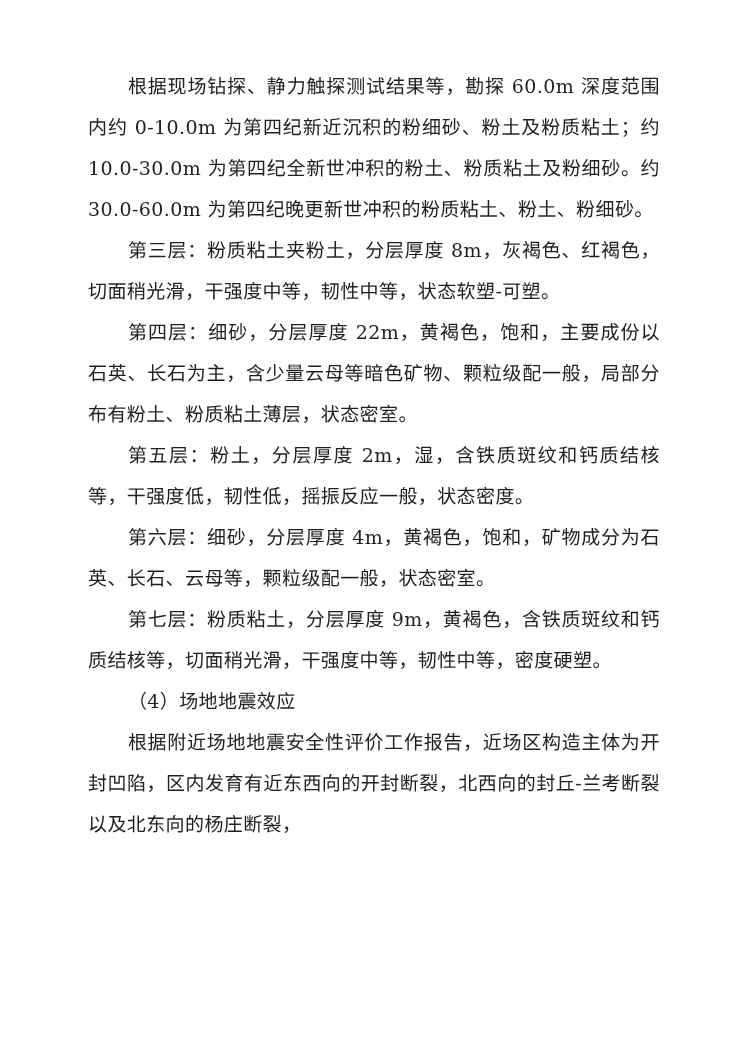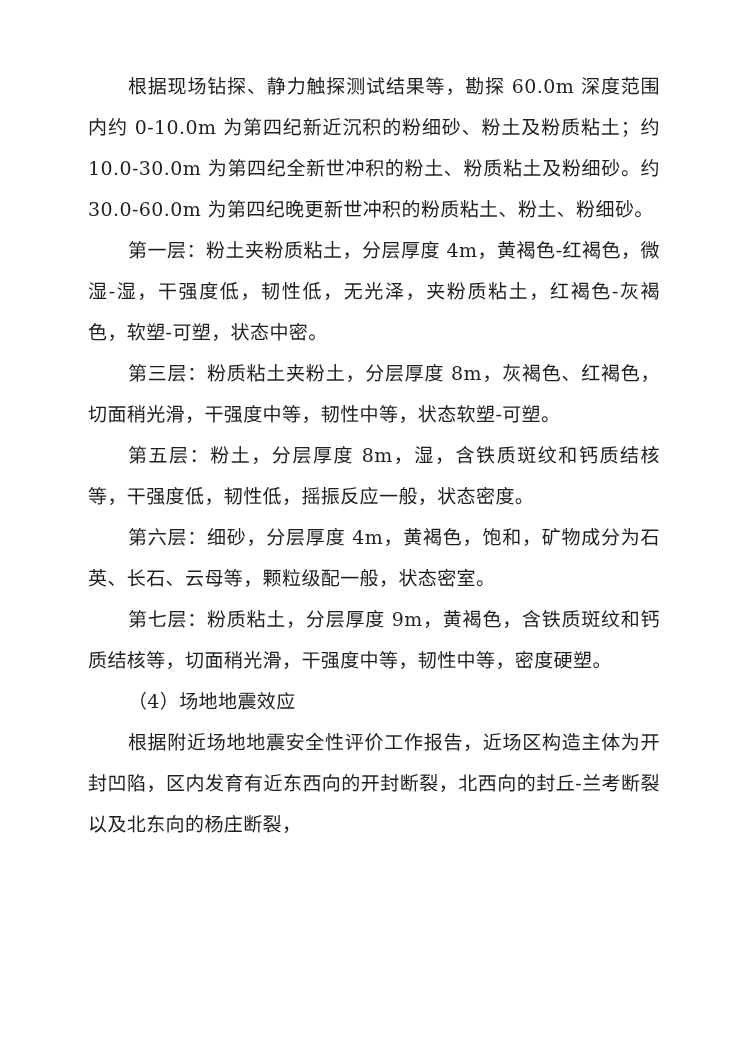--- a/index.html
+++ b/index.html
@@ -34,21 +34,21 @@
   .doc-body {
     text-rendering: optimizeLegibility;
   }
 </style>
 </head>
 <body>
 
 <div class="page">
   <div class="doc-body">
     <p>根据现场钻探、静力触探测试结果等，勘探 60.0m 深度范围内约 0-10.0m 为第四纪新近沉积的粉细砂、粉土及粉质粘土；约 10.0-30.0m 为第四纪全新世冲积的粉土、粉质粘土及粉细砂。约 30.0-60.0m 为第四纪晚更新世冲积的粉质粘土、粉土、粉细砂。</p>
-    <p>第一层：粉土夹粉质粘土，分层厚度 4m，黄褐色-红褐色，微湿-湿，干强度低，韧性低，无光泽，夹粉质粘土，红褐色-灰褐色，软塑-可塑，状态中密。</p>
     <p>第三层：粉质粘土夹粉土，分层厚度 8m，灰褐色、红褐色，切面稍光滑，干强度中等，韧性中等，状态软塑-可塑。</p>
-    <p>第五层：粉土，分层厚度 8m，湿，含铁质斑纹和钙质结核等，干强度低，韧性低，摇振反应一般，状态密度。</p>
+    <p>第四层：细砂，分层厚度 22m，黄褐色，饱和，主要成份以石英、长石为主，含少量云母等暗色矿物、颗粒级配一般，局部分布有粉土、粉质粘土薄层，状态密室。</p>
+    <p>第五层：粉土，分层厚度 2m，湿，含铁质斑纹和钙质结核等，干强度低，韧性低，摇振反应一般，状态密度。</p>
     <p>第六层：细砂，分层厚度 4m，黄褐色，饱和，矿物成分为石英、长石、云母等，颗粒级配一般，状态密室。</p>
     <p>第七层：粉质粘土，分层厚度 9m，黄褐色，含铁质斑纹和钙质结核等，切面稍光滑，干强度中等，韧性中等，密度硬塑。</p>
     <p>（4）场地地震效应</p>
     <p>根据附近场地地震安全性评价工作报告，近场区构造主体为开封凹陷，区内发育有近东西向的开封断裂，北西向的封丘-兰考断裂以及北东向的杨庄断裂，</p>
   </div>
 </div>
 
 </body></html>

